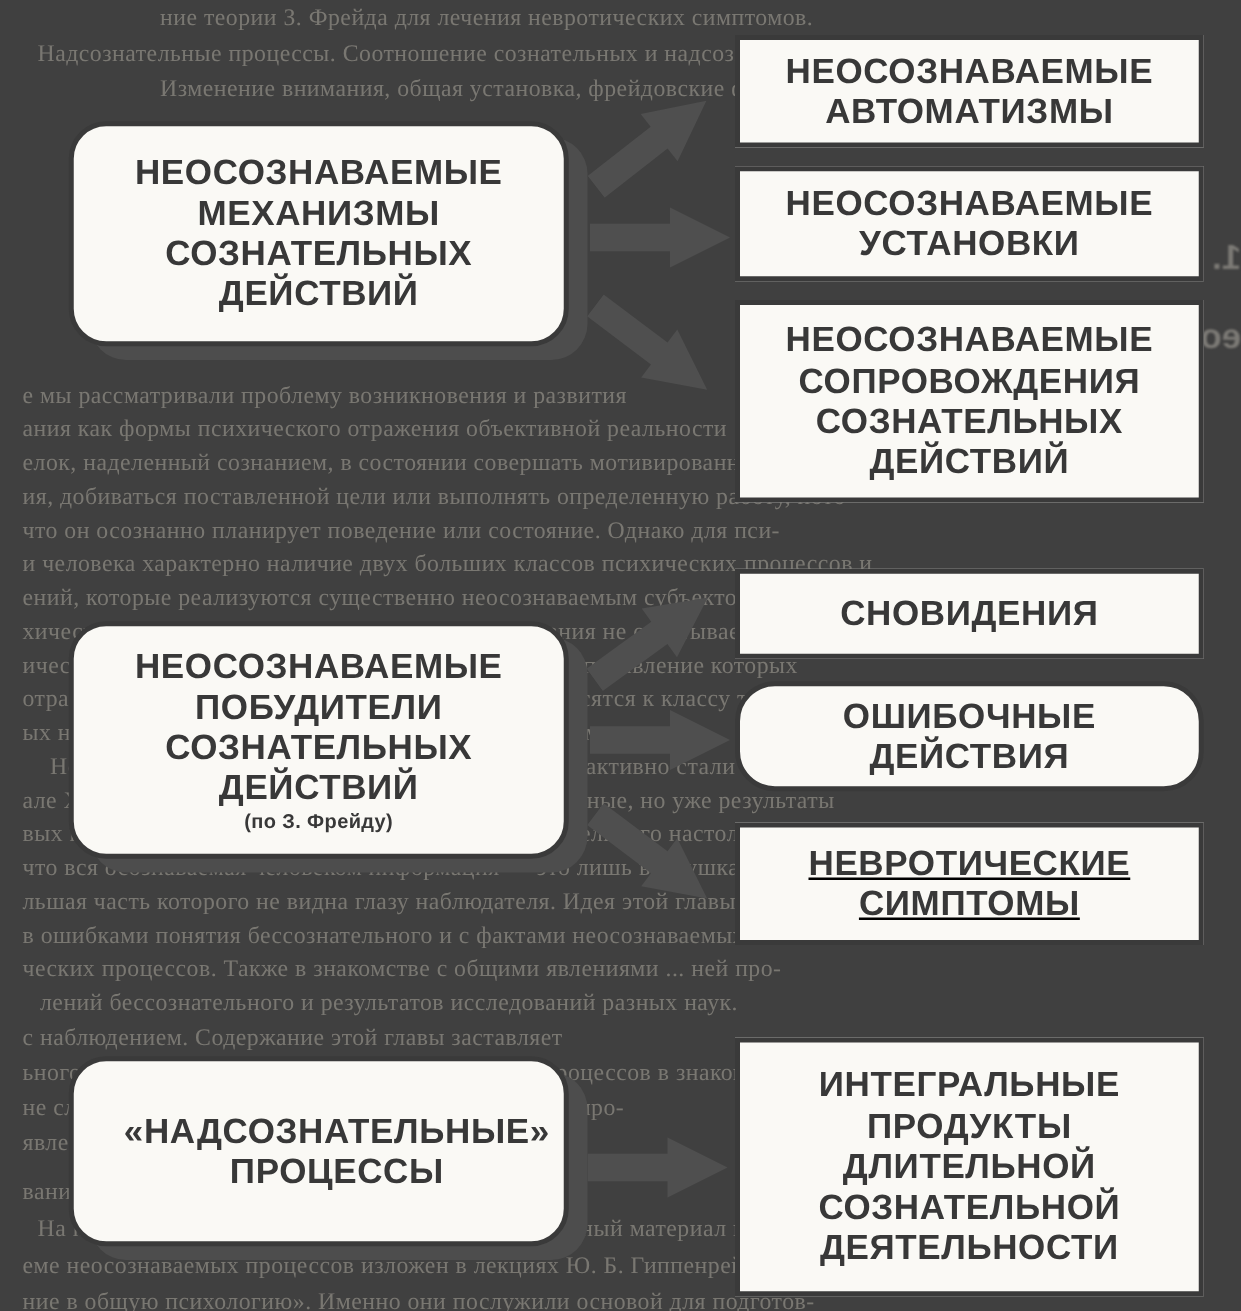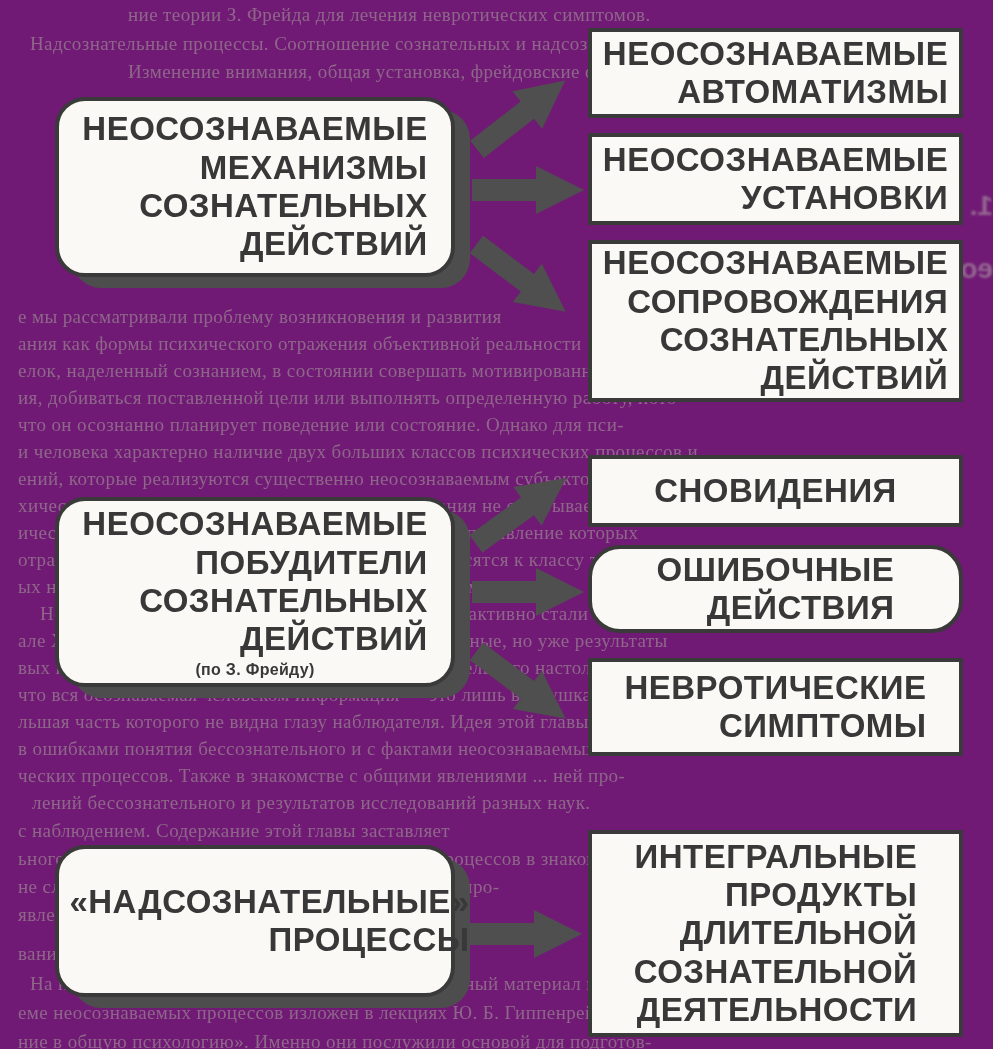--- a/index.html
+++ b/index.html
@@ -1,19 +1,19 @@
 <!DOCTYPE html>
 <html><head>
 <meta charset="utf-8">
 <style>
   html,body{margin:0;padding:0;}
   #page{
     position:relative;
     width:993px;height:1049px;
-    background:#701a75;
+    background:#404040;
     overflow:hidden;
     font-family:"Liberation Sans",sans-serif;
   }
   
   .bgline{
     position:absolute;
     font-family:"Liberation Serif",serif;
     font-size:19px;
     color:#a8a49a;
     opacity:.55;
@@ -51,45 +51,44 @@
     position:absolute;
     box-sizing:border-box;
     background:#faf9f5;
     border:4px solid #3a3a3a;
     display:flex;align-items:center;justify-content:center;
     text-align:center;
     z-index:3;
   }
   .boxlabel{
     font-weight:bold;
-    font-size:33px;
+    font-size:28px;
     line-height:1.16;
     letter-spacing:.5px;
     color:#383838;
     white-space:pre-line;
-    text-align:right;
   }
   .boxnote{
     font-weight:bold;
     font-size:16px;
     letter-spacing:.3px;
     color:#383838;
     margin-top:2px;
   }
   
   #box-mech {left:55px;top:97px;width:400px;height:180px;}
   #box-motiv{left:55px;top:497px;width:400px;height:190px;}
   #box-supra{left:55px;top:845px;width:400px;height:152px;padding-left:29px;}
   
   #box-r1{left:588px;top:28px;width:375px;height:90px;}
   #box-r2{left:588px;top:133px;width:375px;height:92px;}
   #box-r3{left:588px;top:240px;width:375px;height:162px;}
   #box-r4{left:588px;top:455px;width:375px;height:72px;}
   #box-r5{left:588px;top:545px;width:375px;height:88px;border-radius:32px;}
-  #box-r6{left:588px;top:658px;width:375px;height:98px;}
+  #box-r6{left:588px;top:658px;width:375px;height:98px;text-decoration:underline;}
   #box-r7{left:588px;top:830px;width:375px;height:207px;}
   
   .arrow{
     position:absolute;
     width:112px;height:56px;
     z-index:2;
   }
   #ar-a1{left:465px;top:87px; transform:rotate(-38deg);}
   #ar-a2{left:472px;top:162px;}
   #ar-a3{left:465px;top:250px;transform:rotate(37deg);}

